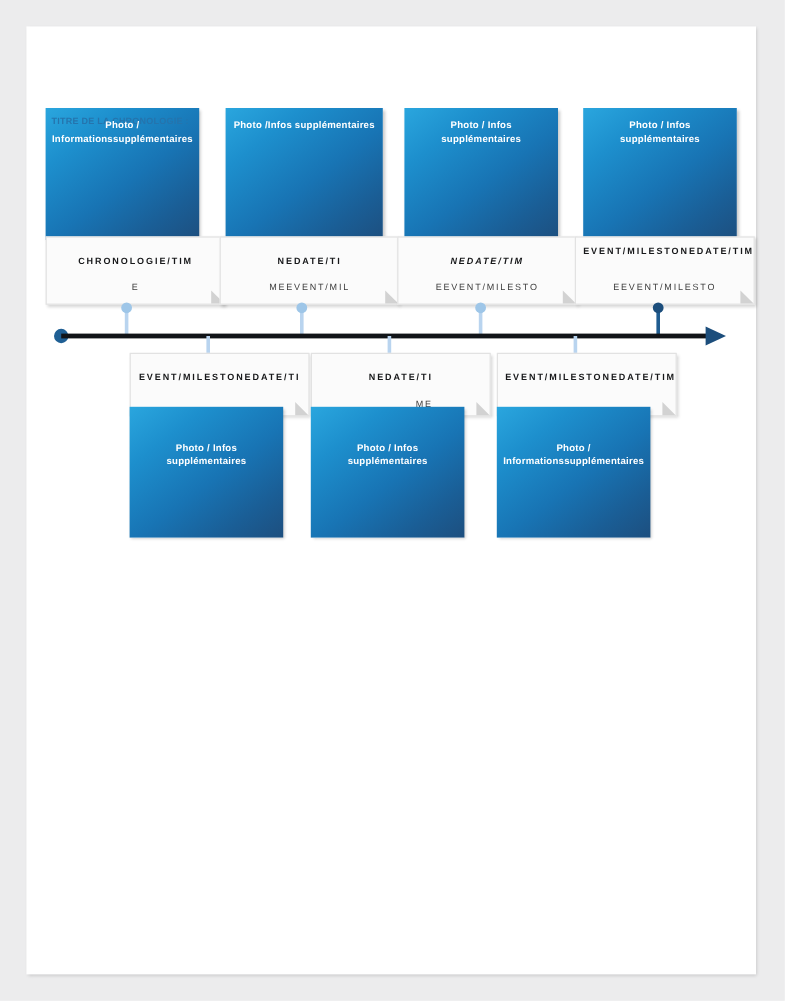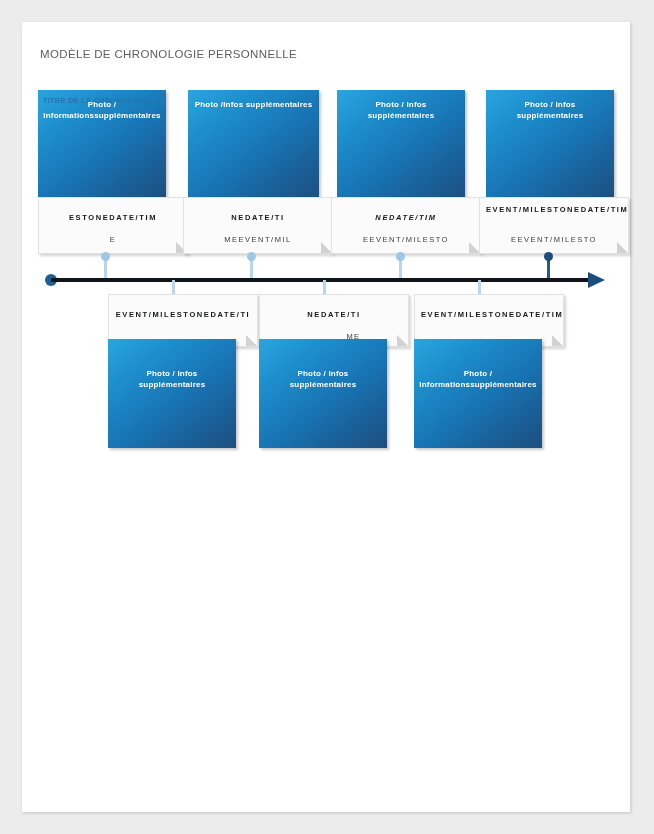--- a/index.html
+++ b/index.html
@@ -163,29 +163,28 @@
     line-height: 11px;
     padding: 0 6px;
     box-sizing: border-box;
   }
 </style>
 </head>
 <body>
 
 <div class="page-sheet">
 
-  <div class="doc-title">MODÈLE DE CHRONOLOGIE PERSONNELLE</div>
 
   <div class="card">
     <div class="photo-box" style="left:16px; top:68px; width:128px; height:110px;">
       <div class="photo-text ghost" style="top:6px;">TITRE DE LA CHRONOLOGIE :</div>
       <div class="photo-text" style="top:9px;">Photo / Informationssupplémentaires</div>
     </div>
     <div class="label-box" style="left:16px; top:175px; width:150px; height:57px;">
-      <div class="label-title" style="top:14px;">ESTONEDATE/TIM</div>
+      <div class="label-title" style="top:14px;">CHRONOLOGIE/TIM</div>
       <div class="label-sub" style="top:36px;">E</div>
     </div>
     <div class="connector" style="left:82px; top:232px; height:26px;">
       <div class="connector-dot" style="top:-2px;"></div>
     </div>
   </div>
 
   <div class="card">
     <div class="photo-box" style="left:166px; top:68px; width:131px; height:110px;">
       <div class="photo-text" style="top:9px;">Photo /Infos supplémentaires</div>

